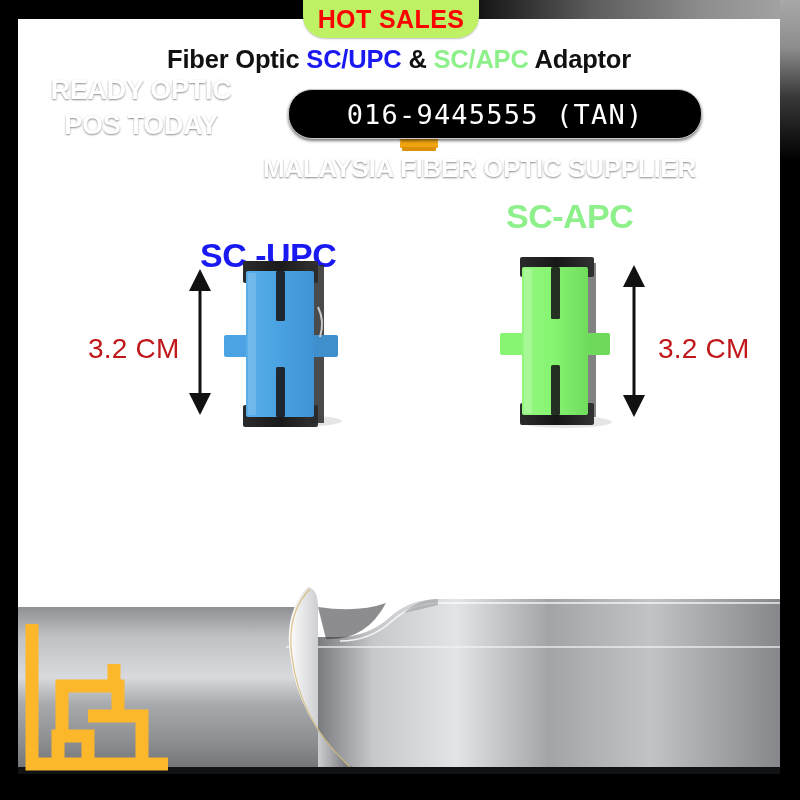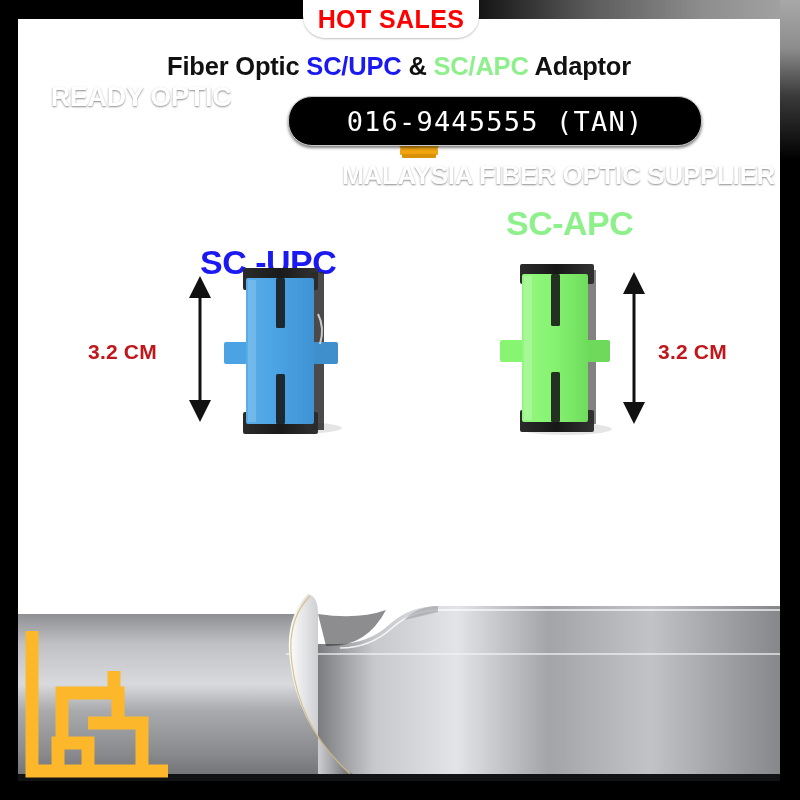--- a/index.html
+++ b/index.html
@@ -40,32 +40,32 @@
   .frame-bottom {
     position: absolute;
     left: 0; bottom: 0;
     width: 800px; height: 18px;
     background: #000;
   }
 
   
   .card {
     position: absolute;
-    left: 18px; top: 18px;
+    left: 18px; top: 11px;
     width: 762px; height: 763px;
     background: #ffffff;
     overflow: hidden;
   }
 
   
   .hot-tab {
     position: absolute;
     left: 303px; top: 0px;
     width: 176px; height: 38px;
-    background: #ffffff;
+    background: #bef264;
     border-radius: 0 0 22px 22px;
     display: flex;
     align-items: center;
     justify-content: center;
     z-index: 20;
     box-shadow: 0 1px 2px rgba(0,0,0,0.25);
   }
   .hot-tab span {
     color: #fe0000;
     font-size: 25px;
@@ -117,22 +117,22 @@
   }
 
   
   .adapter {
     position: absolute;
   }
 
   
   .dim {
     position: absolute;
-    font-size: 21px;
-    font-weight: 700;
+    font-size: 28px;
+    font-weight: 400;
     color: #c0171b;
     white-space: nowrap;
     letter-spacing: 0.2px;
   }
   .dim-left  { left: 70px;  top: 322px; }
   .dim-right { left: 640px; top: 322px; }
 
   
   .banner {
     position: absolute;
@@ -174,21 +174,21 @@
     font-size: 27px;
     letter-spacing: 1.2px;
     line-height: 1;
     text-align: right;
   }
 
   .supplier-text {
     position: absolute;
     left: 245px; top: 142px;
     width: 512px;
-    text-align: right;
+    text-align: left;
     color: #ffffff;
     font-size: 26px;
     font-weight: 700;
     letter-spacing: -0.3px;
     white-space: nowrap;
     text-shadow: 0 1px 2px rgba(0,0,0,0.45);
     z-index: 14;
   }
 
   .logo-mark {
@@ -345,20 +345,21 @@
 
       <path d="M300 38 Q340 44 368 34 Q348 72 308 70 Z" fill="#2f3033" opacity="0.55"></path>
 
       <path d="M420 30 Q400 30 386 44 Q404 40 420 36 Z" fill="#9a9b9f" opacity="0.6"></path>
 
       <rect x="0" y="198" width="762" height="7" fill="#111214"></rect>
     </svg>
 
     <div class="banner-text-left">
       <div>READY OPTIC</div>
+      <div>POS TODAY</div>
     </div>
 
     <div class="phone-pill">
       <span>016-9445555 (TAN)</span>
     </div>
 
     <div class="supplier-text">MALAYSIA FIBER OPTIC SUPPLIER</div>
 
     <svg class="logo-mark" viewBox="0 0 170 150">
       <g fill="none" stroke="#fcb72b" stroke-width="13" stroke-linecap="butt">

